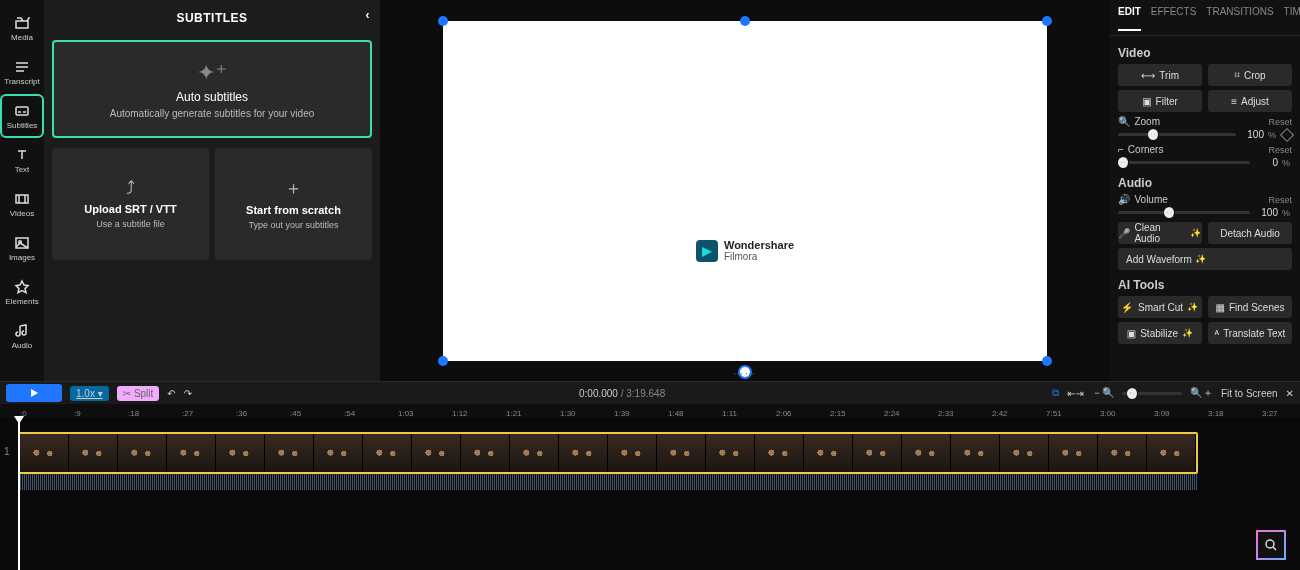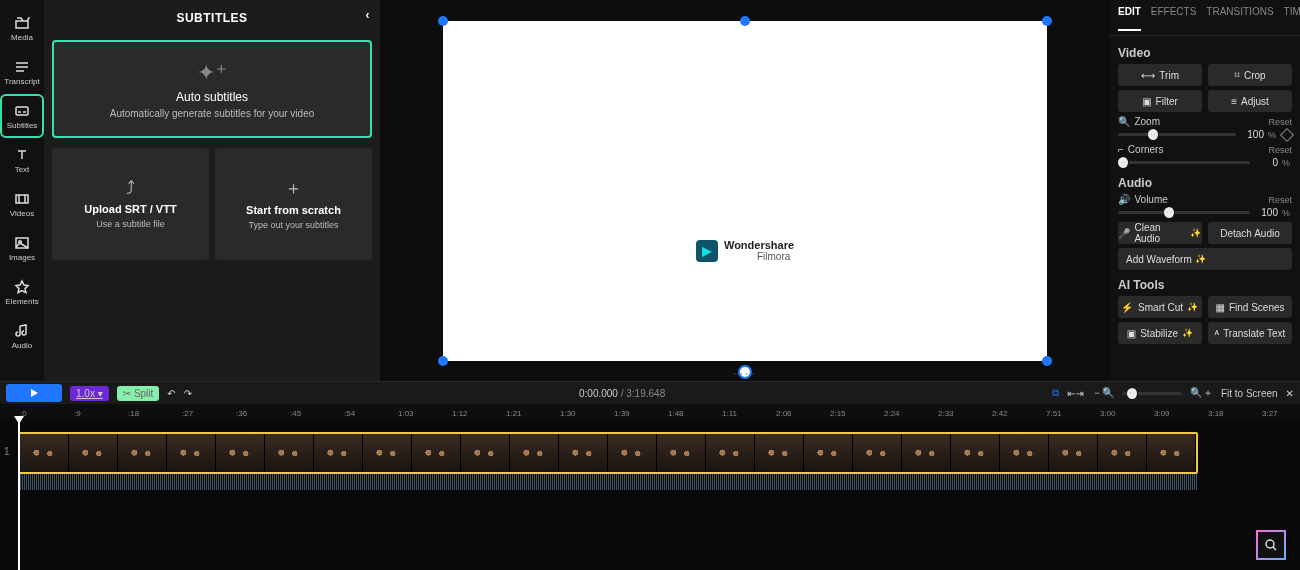--- a/index.html
+++ b/index.html
@@ -27,21 +27,21 @@
   .mini-card .desc{font-size:9px;color:#bbb;line-height:1.3;}
   
   .preview{flex:1;background:#0d0d0d;display:flex;align-items:center;justify-content:center;position:relative;}
   .canvas{background:#fff;width:604px;height:340px;position:relative;display:flex;align-items:center;justify-content:center;}
   .handle{width:10px;height:10px;background:#1f77ff;border-radius:50%;position:absolute;}
   .h-tl{top:-5px;left:-5px}.h-tr{top:-5px;right:-5px}.h-bl{bottom:-5px;left:-5px}.h-br{bottom:-5px;right:-5px}.h-mt{top:-5px;left:50%;transform:translateX(-50%)}
   .h-rot{bottom:-18px;left:50%;transform:translateX(-50%);width:14px;height:14px;border:2px solid #1f77ff;background:#fff;}
   .logo{display:flex;align-items:center;gap:6px;margin-top:120px;}
   .logo .sq{width:22px;height:22px;background:#0d546b;border-radius:4px;display:flex;align-items:center;justify-content:center;color:#14e1de;font-size:12px;font-weight:700;}
   .logo .txt1{font-size:11px;font-weight:700;color:#222;}
-  .logo .txt2{font-size:10px;color:#555;margin-left:33px;}
+  .logo .txt2{font-size:10px;color:#555;}
   .grab{position:absolute;bottom:2px;left:50%;transform:translateX(-50%);color:#666;font-size:10px;letter-spacing:2px;}
   
   .edit{width:190px;background:#111;display:flex;flex-direction:column;font-size:11px;color:#ddd;}
   .tabs{display:flex;gap:10px;border-bottom:1px solid #2a2a2a;padding:6px 8px 4px;font-size:10px;}
   .tabs span{color:#888;cursor:pointer;}
   .tabs span.active{color:#fff;font-weight:700;border-bottom:2px solid #fff;padding-bottom:12px;}
   .sect{padding:6px 8px 2px;}
   .sect-title{font-size:12px;color:#ccc;font-weight:700;margin:4px 0;}
   .btn-row{display:flex;gap:6px;margin:4px 0;}
   .btn{flex:1;background:#2a2a2a;border-radius:3px;height:22px;display:flex;align-items:center;justify-content:center;gap:4px;font-size:10px;cursor:pointer;}
@@ -53,22 +53,22 @@
   .range{flex:1;height:3px;background:#333;border-radius:2px;position:relative;}
   .range .thumb{position:absolute;top:-4px;width:11px;height:11px;background:#eee;border-radius:50%;}
   .range .thumb.z{left:25%}.range .thumb.v{left:35%}.range .thumb.c{left:0%}
   .num{font-size:10px;width:24px;text-align:right;}
   .unit{font-size:9px;color:#888;width:10px;}
   .diamond{width:10px;height:10px;transform:rotate(45deg);border:1px solid #888;}
   
   .toolbar{height:23px;background:#1a1a1a;display:flex;align-items:center;padding:0 6px;gap:8px;font-size:10px;color:#ccc;border-top:1px solid #2a2a2a;position:relative;}
   .play{width:56px;height:18px;background:#1f77ff;border-radius:3px;display:flex;align-items:center;justify-content:center;cursor:pointer;}
   .play svg{width:10px;height:10px;fill:#fff;}
-  .speed{background:#6d28d9;padding:2px 6px;border-radius:3px;cursor:pointer;text-decoration:underline;}
-  .split{background:#86efac;padding:2px 6px;border-radius:3px;color:#666;}
+  .speed{background:#0369a1;padding:2px 6px;border-radius:3px;cursor:pointer;text-decoration:underline;}
+  .split{background:#f0abfc;padding:2px 6px;border-radius:3px;color:#666;}
   .spacer{flex:1;}
   .time{font-size:10px;}
   .time .dur{color:#888;}
   .right-tools{display:flex;align-items:center;gap:8px;}
   .tool-ic{cursor:pointer;color:#ccc;}
   .zoom-range{width:60px;height:3px;background:#333;border-radius:2px;position:relative;}
   .zoom-range .thumb{position:absolute;left:7%;top:-4px;width:11px;height:11px;background:#eee;border-radius:50%;}
   
   .ruler{height:14px;background:#0e0e0e;display:flex;align-items:flex-end;font-size:8px;color:#888;padding-left:20px;overflow:hidden;}
   .ruler span{width:54px;flex-shrink:0;}

